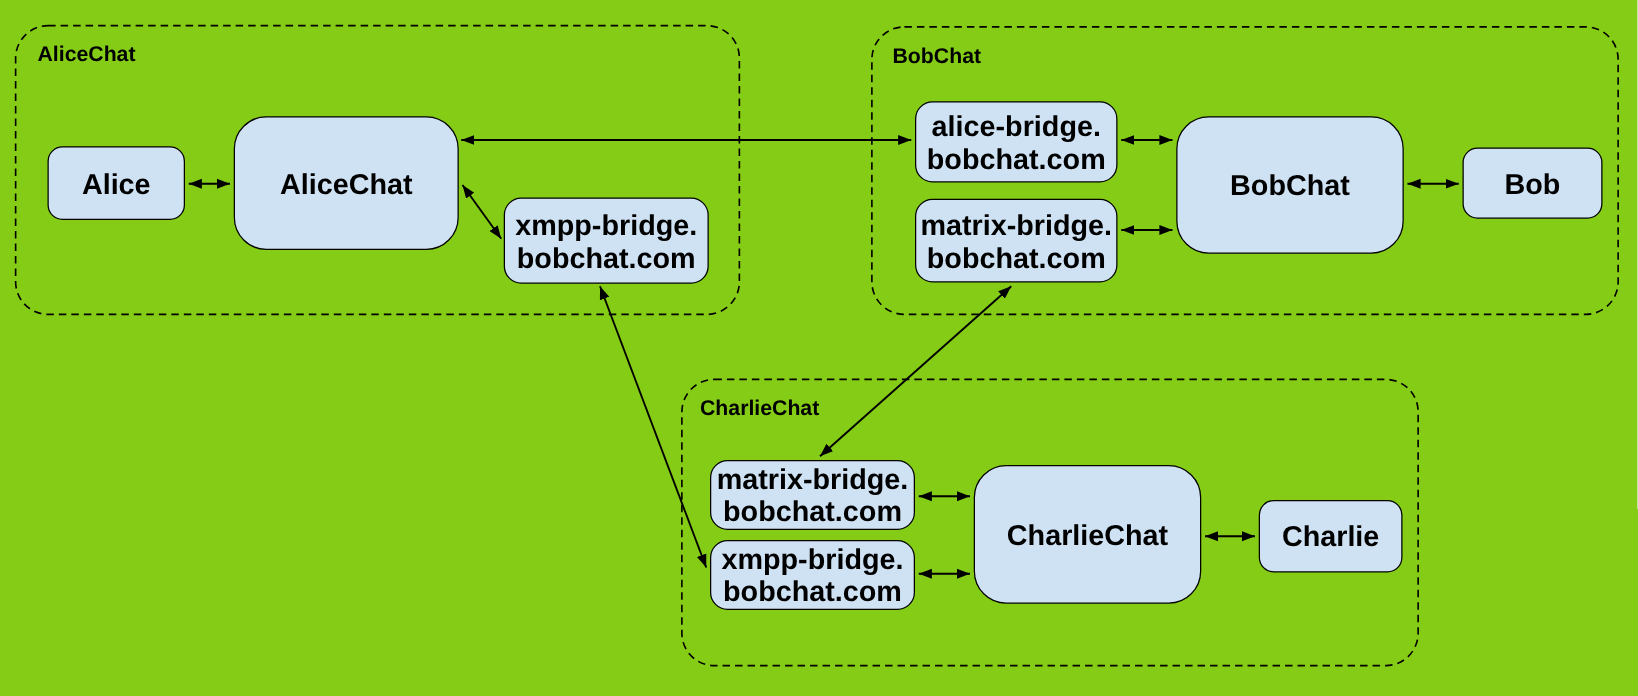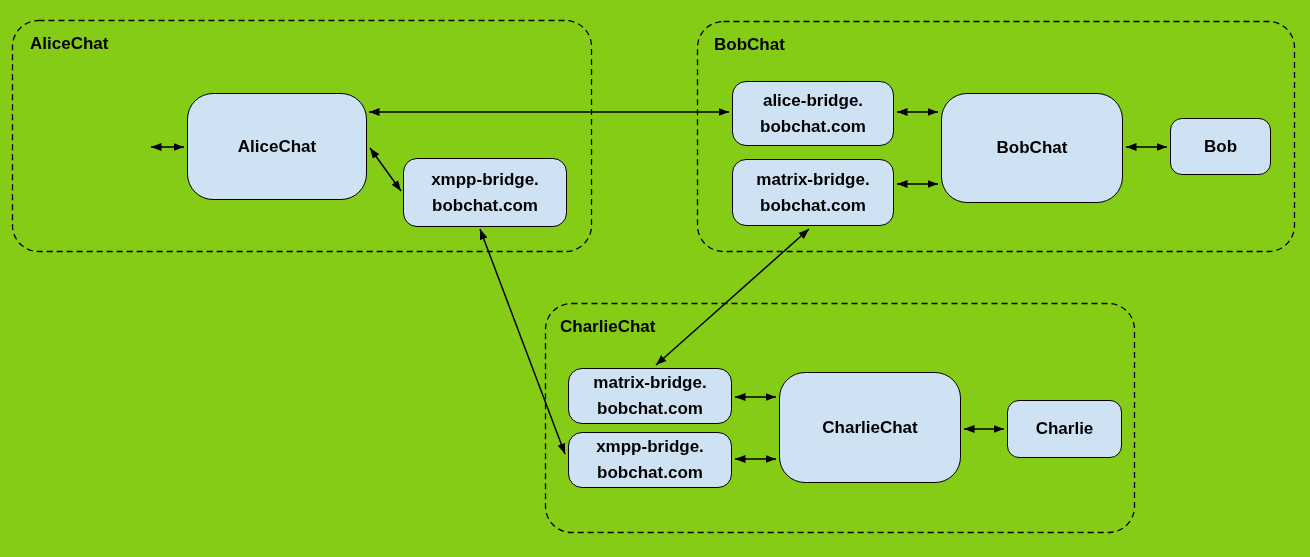--- a/index.html
+++ b/index.html
@@ -34,21 +34,21 @@
   .node {
     position: absolute;
     z-index: 2;
     box-sizing: border-box;
     background: #cfe2f3;
     border: 1.5px solid #000000;
     display: flex;
     align-items: center;
     justify-content: center;
     text-align: center;
-    font-size: 17px;
+    font-size: 23px;
     font-weight: bold;
     color: #000000;
     line-height: 26px;
   }
   .node .lbl { white-space: pre-line; }
   .node-sm { border-radius: 12px; }
   .node-md { border-radius: 14px; }
   .node-lg { border-radius: 26px; }
   .edge { stroke: #000000; stroke-width: 1.5; }
   .boundary { fill: none; stroke: #000000; stroke-width: 1.3; stroke-dasharray: 6 4; }
@@ -61,40 +61,43 @@
   <svg class="layer" id="containers-layer" viewBox="0 0 1310 557">
     <rect class="boundary" x="12.5" y="20.5" width="579" height="231" rx="26"></rect>
     <rect class="boundary" x="697.5" y="21.5" width="597" height="230" rx="26"></rect>
     <rect class="boundary" x="545.5" y="303.5" width="589" height="229" rx="26"></rect>
   </svg>
 
   <div class="container-label" style="left:30px; top:34px;">AliceChat</div>
   <div class="container-label" style="left:714px; top:35px;">BobChat</div>
   <div class="container-label" style="left:560px; top:317px;">CharlieChat</div>
 
+  <div class="node node-sm" style="left:38px; top:117px; width:110px; height:59px;">
+    <span class="lbl">Alice</span>
+  </div>
   <div class="node node-lg" style="left:187px; top:93px; width:180px; height:107px;">
     <span class="lbl">AliceChat</span>
   </div>
   <div class="node node-md" style="left:403px; top:158px; width:164px; height:69px;">
     <span class="lbl">xmpp-bridge.
 bobchat.com</span>
   </div>
 
   <div class="node node-md" style="left:732px; top:81px; width:162px; height:65px;">
     <span class="lbl">alice-bridge.
 bobchat.com</span>
   </div>
   <div class="node node-md" style="left:732px; top:159px; width:162px; height:67px;">
     <span class="lbl">matrix-bridge.
 bobchat.com</span>
   </div>
   <div class="node node-lg" style="left:941px; top:93px; width:182px; height:110px;">
     <span class="lbl">BobChat</span>
   </div>
-  <div class="node node-sm" style="left:1170px; top:118px; width:101px; height:57px;">
+  <div class="node node-sm" style="left:1170px; top:118px; width:112px; height:57px;">
     <span class="lbl">Bob</span>
   </div>
 
   <div class="node node-md" style="left:568px; top:368px; width:164px; height:56px;">
     <span class="lbl">matrix-bridge.
 bobchat.com</span>
   </div>
   <div class="node node-md" style="left:568px; top:432px; width:164px; height:56px;">
     <span class="lbl">xmpp-bridge.
 bobchat.com</span>

